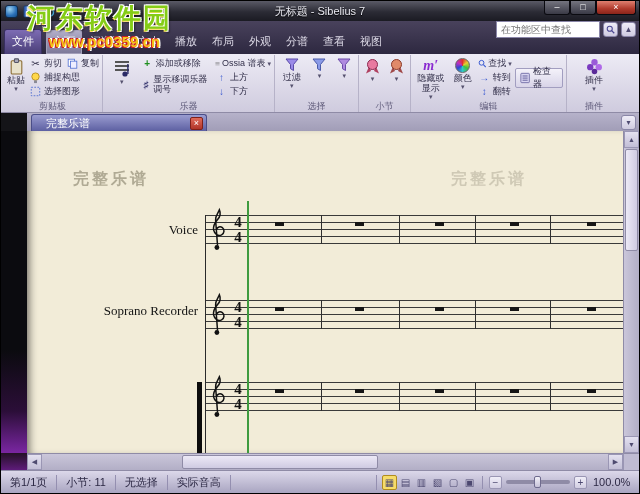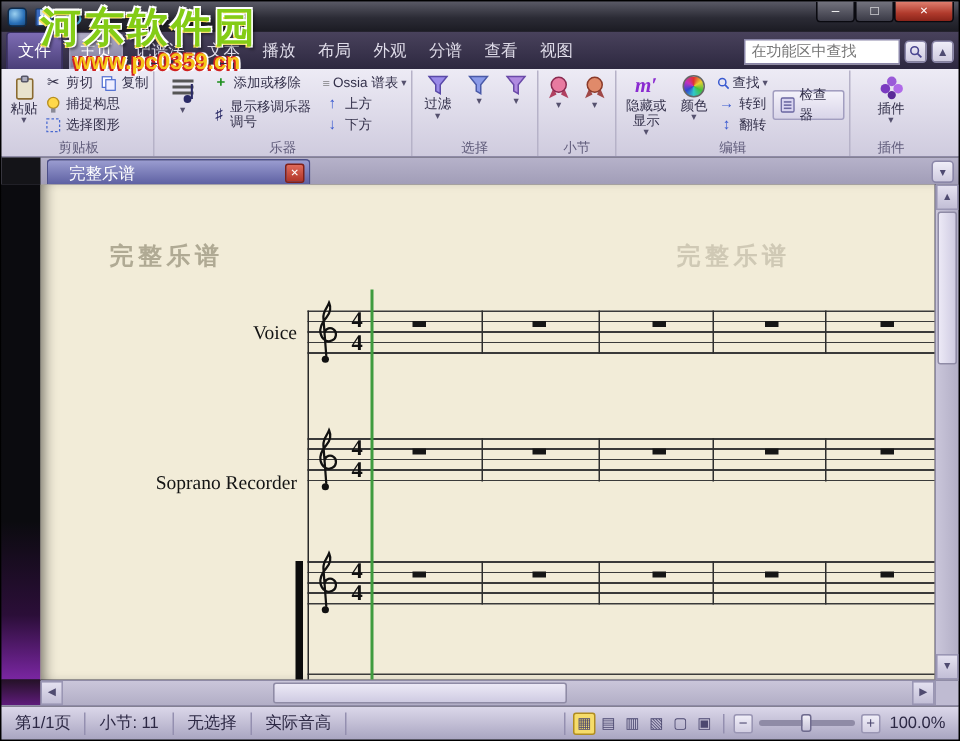--- a/index.html
+++ b/index.html
@@ -16,21 +16,21 @@
   .caption{position:absolute;right:3px;top:0;display:flex;}
   .cap{height:14px;border:1px solid #0a0a10;border-top:none;border-radius:0 0 3px 3px;color:#fff;font-size:9px;line-height:12px;text-align:center;}
   .cap.min,.cap.max{width:26px;background:linear-gradient(#74747f,#3a3a46);}
   .cap.close{width:40px;background:linear-gradient(#e08070,#b03a2c 60%,#8a241a);}
 
   
   .tabrow{flex:0 0 25px;background:linear-gradient(#49425c,#2d2840);display:flex;align-items:flex-end;padding:0 3px;gap:1px;}
   .rtab{font-size:11px;color:#dedbe8;padding:4px 7px 5px;border-radius:3px 3px 0 0;white-space:nowrap;}
   .rtab.file{background:linear-gradient(#7d6cb4,#4a3f78);color:#fff;margin-right:3px;border:1px solid #382f60;border-bottom:none;}
   .rtab.active{background:linear-gradient(#b3afca,#7b7798);color:#fff;box-shadow:inset 0 0 0 1px #a39fba;}
-  .ribbon-search{margin-left:auto;display:flex;align-items:center;gap:3px;padding-bottom:3px;}
+  .ribbon-search{margin-left:auto;display:flex;align-items:center;gap:3px;padding-bottom:16px;}
   .ribbon-search input{width:104px;height:17px;font-size:10px;border:1px solid #8a86a8;padding:0 4px;background:#fff;color:#444;}
   .mini-round{width:15px;height:15px;border-radius:3px;background:linear-gradient(#efedf8,#cfcbe0);border:1px solid #8a86a8;display:inline-flex;align-items:center;justify-content:center;font-size:8px;color:#4f4b72;}
 
   
   .ribbon{flex:0 0 58px;background:linear-gradient(#edebf5,#cfcbde);display:flex;border-bottom:1px solid #8f8ba6;padding:1px 2px 0;}
   .group{display:flex;flex-direction:column;border-right:1px solid #b6b2c8;padding:1px 3px 0;}
   .gbody{flex:1;display:flex;gap:3px;align-items:stretch;}
   .glabel{height:12px;font-size:9px;color:#5f5b7a;text-align:center;line-height:12px;}
   .bigbtn{display:flex;flex-direction:column;align-items:center;justify-content:flex-start;font-size:9px;color:#33304a;text-align:center;line-height:10px;padding-top:2px;border-radius:2px;}
   .dd{font-size:7px;color:#55516e;line-height:7px;}
@@ -119,20 +119,21 @@
             <rect x="3" y="7.5" width="8" height="5" fill="#eef2f4"></rect>
           </svg>
       </span>
       <span class="qa-btn">
         <svg width="13" height="13" viewBox="0 0 14 14">
             <path d="M4 8 a4.2 4.2 0 1 0 1.6 -3.4" fill="none" stroke="#4ab0e0" stroke-width="1.6"></path>
             <polygon points="2,2 2,8 7,5" fill="#4ab0e0"></polygon>
           </svg>
       </span>
     </div>
+    <div class="tb-title">无标题 - Sibelius 7</div>
     <div class="caption">
       <span class="cap min">–</span>
       <span class="cap max">□</span>
       <span class="cap close">×</span>
     </div>
   </div>
 
   <div class="tabrow">
     <div class="rtab file">文件</div>
     <div class="rtab active">主页</div>
@@ -388,21 +389,21 @@
         <div class="bl" style="left:194px"></div>
         <div class="bl" style="left:270px"></div>
         <div class="bl" style="left:345px"></div>
         <div class="rest" style="left:70px"></div>
         <div class="rest" style="left:150px"></div>
         <div class="rest" style="left:230px"></div>
         <div class="rest" style="left:305px"></div>
         <div class="rest" style="left:382px"></div>
       </div>
 
-      <div class="iname" style="top:191px">Soprano Recorder</div>
+      <div class="iname" style="top:172px">Soprano Recorder</div>
       <div class="staff" style="top:169px">
         <svg class="clef" width="18" height="46" viewBox="0 0 18 46">
           <path d="M9.5 38 L7.6 13 C7.2 8.5 10.2 6.2 11.4 2.8 C12.8 6 12.2 9.6 9.6 12.6 C6.6 16 4.9 19.2 5.7 23.2 C6.5 27.4 10.4 29.6 13.6 27.9 C16.4 26.4 16.8 22.4 14.4 20.6 C12.2 19 9.3 19.8 8.6 22.4" fill="none" stroke="#111" stroke-width="1.5" stroke-linecap="round"></path>
           <circle cx="8.9" cy="40.5" r="2.4" fill="#111"></circle>
         </svg>
         <div class="tsig">
           <span>4</span>
           <span>4</span>
         </div>
         <div class="bl" style="left:116px"></div>

